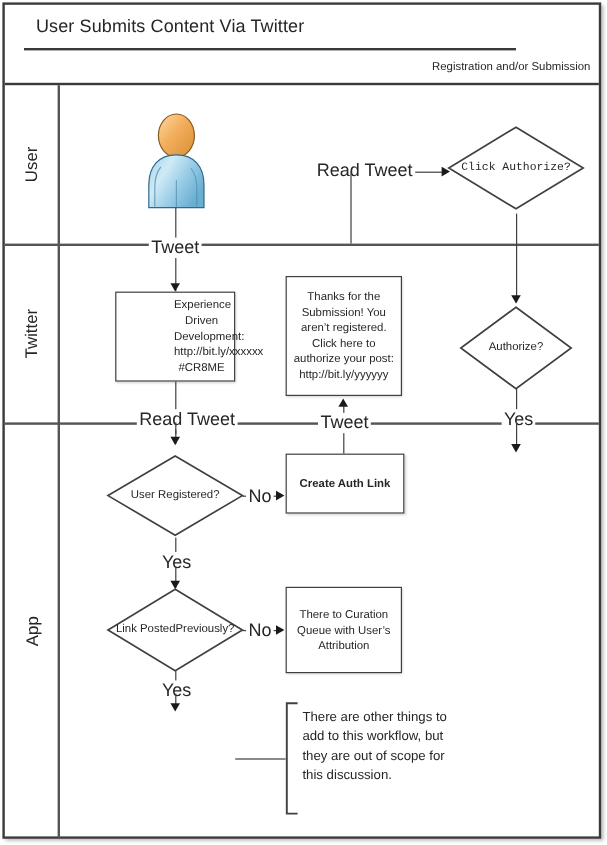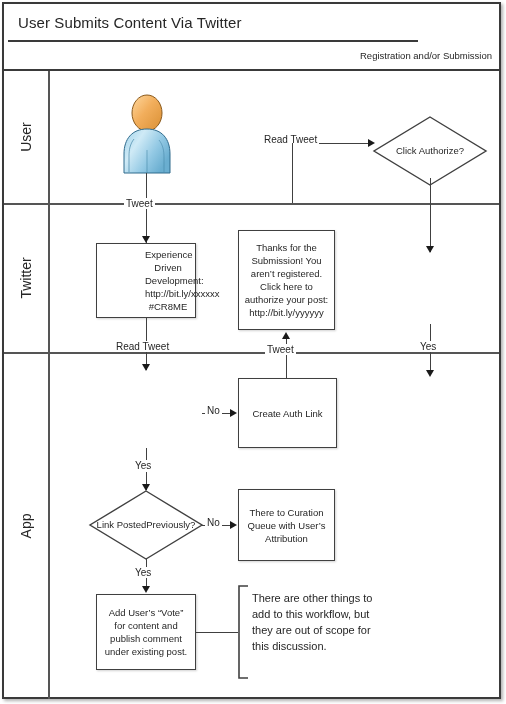--- a/index.html
+++ b/index.html
@@ -25,21 +25,21 @@
     width: 499px;
     height: 697px;
     border: 2px solid #3a3a3a;
     box-sizing: border-box;
     background: #ffffff;
     box-shadow: 2px 2px 3px rgba(0,0,0,0.30);
   }
   
   #title-row {
     position: absolute;
-    left: 8px;
+    left: 20px;
     top: 4px;
     width: 410px;
     height: 38px;
     border-bottom: 2px solid #3a3a3a;
     box-sizing: border-box;
     display: flex;
     align-items: center;
   }
   #title-text {
     font-size: 15px;
@@ -155,21 +155,21 @@
     border-right: 4.5px solid transparent;
     border-bottom: 7px solid #1a1a1a;
   }
   .arrow-right {
     border-top: 4.5px solid transparent;
     border-bottom: 4.5px solid transparent;
     border-left: 7px solid #1a1a1a;
   }
   .edge-label {
     position: absolute;
-    font-size: 10px;
+    font-size: 15px;
     color: #262626;
     background: #ffffff;
     padding: 0 2px;
     white-space: nowrap;
   }
   
   #note-bracket {
     position: absolute;
   }
   #note-text {
@@ -239,21 +239,21 @@
   <div class="ln-v" style="left:146px; top:173px; height:70px;"></div>
   <div class="arrowhead arrow-down" style="left:142px; top:236px;"></div>
   <div class="edge-label" style="left:124px; top:198px;">Tweet</div>
 
   <div class="ln-h" style="left:292px; top:143px; width:80px;"></div>
   <div class="arrowhead arrow-right" style="left:368px; top:139px;"></div>
   <div class="edge-label" style="left:262px; top:134px;">Read Tweet</div>
 
   <div class="ln-v" style="left:292px; top:143px; height:60px;"></div>
 
-  <div class="diamond-wrap" style="left:372px; top:115px;">
+  <div class="diamond-wrap" style="left:372px; top:104px;font-family:Liberation Mono, monospace;">
     <svg width="116" height="72" viewBox="0 0 116 72">
       <polygon points="58,2 114,36 58,70 2,36" fill="#ffffff" stroke="#404040" stroke-width="1.4"></polygon>
     </svg>
     <div class="diamond-label">Click Authorize?</div>
   </div>
 
   <div class="ln-v" style="left:430px; top:178px; height:74px;"></div>
   <div class="arrowhead arrow-down" style="left:426px; top:246px;"></div>
 
   <div class="proc" style="left:96px; top:243px; width:100px; height:75px;padding-left:48px;">
@@ -278,32 +278,44 @@
       <span>Click here to</span><br>
       <span>authorize your post:</span><br>
       <span>http://bit.ly/yyyyyy</span>
     </span>
   </div>
 
   <div class="ln-v" style="left:286px; top:337px; height:42px;"></div>
   <div class="arrowhead arrow-up" style="left:282px; top:332px;"></div>
   <div class="edge-label" style="left:265px; top:344px;">Tweet</div>
 
+  <div class="diamond-wrap" style="left:382px; top:254px;">
+    <svg width="96" height="72" viewBox="0 0 96 72">
+      <polygon points="48,2 94,36 48,70 2,36" fill="#ffffff" stroke="#404040" stroke-width="1.4"></polygon>
+    </svg>
+    <div class="diamond-label">Authorize?</div>
+  </div>
 
   <div class="ln-v" style="left:430px; top:324px; height:30px;"></div>
   <div class="edge-label" style="left:418px; top:341px;">Yes</div>
   <div class="ln-v" style="left:430px; top:352px; height:20px;"></div>
   <div class="arrowhead arrow-down" style="left:426px; top:370px;"></div>
 
+  <div class="diamond-wrap" style="left:88px; top:378px;">
+    <svg width="116" height="70" viewBox="0 0 116 70">
+      <polygon points="58,2 114,35 58,68 2,35" fill="#ffffff" stroke="#404040" stroke-width="1.4"></polygon>
+    </svg>
+    <div class="diamond-label">User Registered?</div>
+  </div>
 
   <div class="ln-h" style="left:202px; top:413px; width:32px;"></div>
   <div class="edge-label" style="left:205px; top:405px;">No</div>
   <div class="arrowhead arrow-right" style="left:230px; top:409px;"></div>
 
-  <div class="proc" style="left:238px; top:378px; width:99px; height:70px;">
+  <div class="proc" style="left:238px; top:378px; width:99px; height:50px;font-weight:bold;">
     <span class="proc-text">Create Auth Link</span>
   </div>
 
 
   <div class="ln-v" style="left:146px; top:448px; height:22px;"></div>
   <div class="edge-label" style="left:133px; top:460px;">Yes</div>
   <div class="ln-v" style="left:146px; top:472px; height:18px;"></div>
   <div class="arrowhead arrow-down" style="left:142px; top:484px;"></div>
 
   <div class="diamond-wrap" style="left:88px; top:489px;">
@@ -327,28 +339,20 @@
       <span>Queue with User’s</span><br>
       <span>Attribution</span>
     </span>
   </div>
 
   <div class="ln-v" style="left:146px; top:559px; height:20px;"></div>
   <div class="edge-label" style="left:133px; top:567px;">Yes</div>
   <div class="ln-v" style="left:146px; top:578px; height:10px;"></div>
   <div class="arrowhead arrow-down" style="left:142px; top:586px;"></div>
 
-  <div class="proc" style="left:96px; top:594px; width:100px; height:76px;">
-    <span class="proc-text">
-      <span>Add User’s “Vote”</span><br>
-      <span>for content and</span><br>
-      <span>publish comment</span><br>
-      <span>under existing post.</span>
-    </span>
-  </div>
 
   <div class="ln-h" style="left:196px; top:632px; width:42px;"></div>
 
   <div id="note-bracket" style="left:236px; top:584px;">
     <svg width="14" height="96" viewBox="0 0 14 96">
       <path d="M12 2 L3 2 L3 94 L12 94" fill="none" stroke="#404040" stroke-width="1.6"></path>
     </svg>
   </div>
 
   <div id="note-text" style="left:252px; top:590px; width:190px;">

